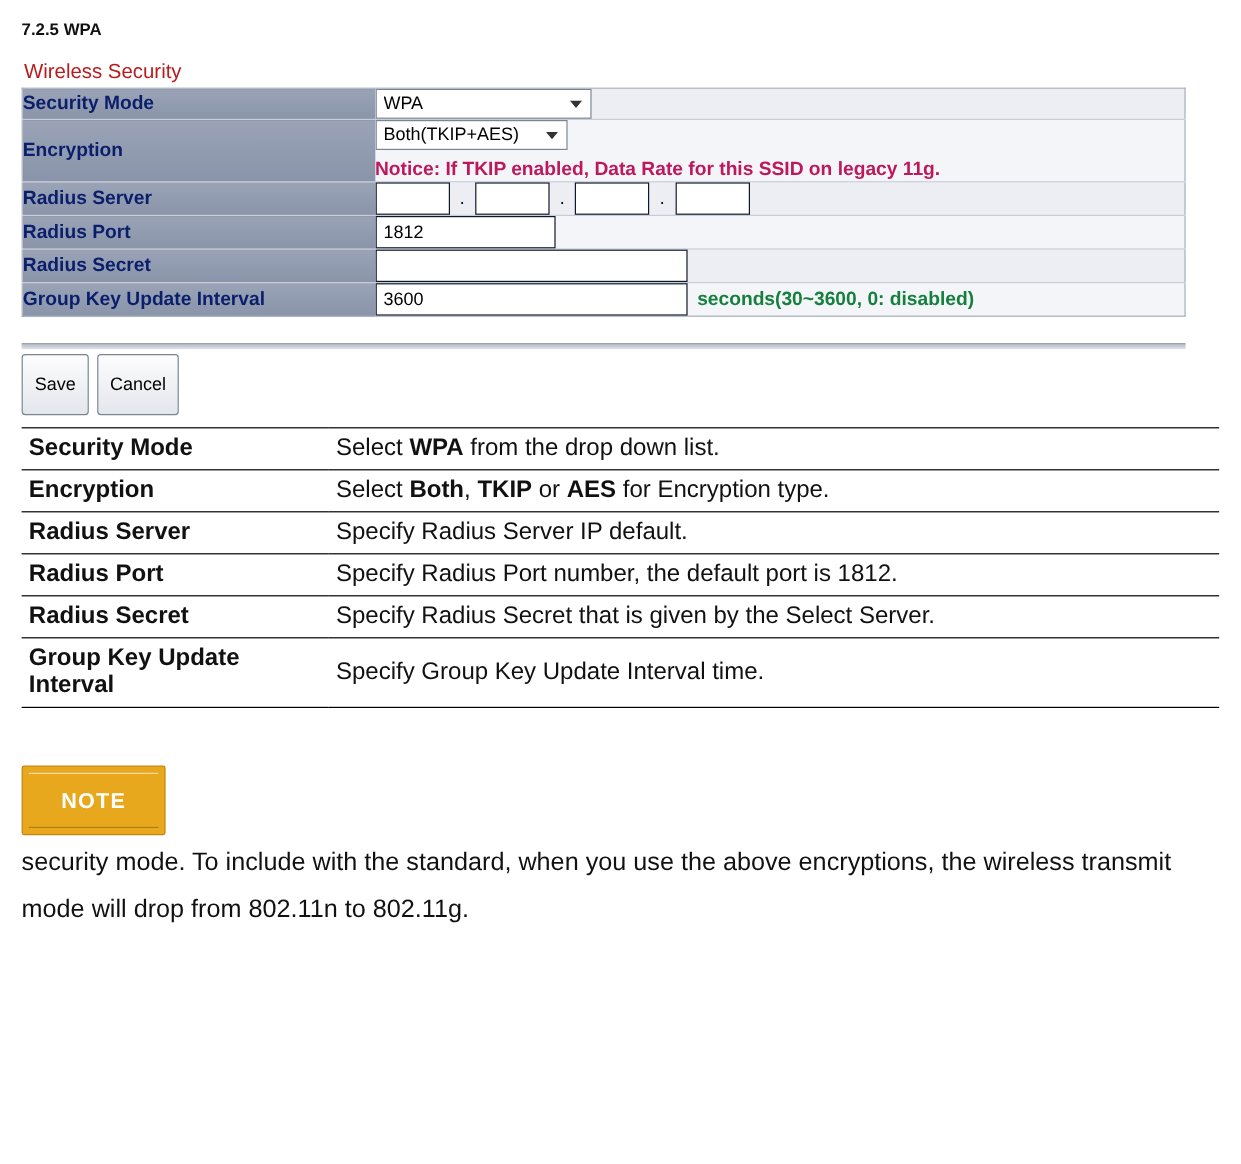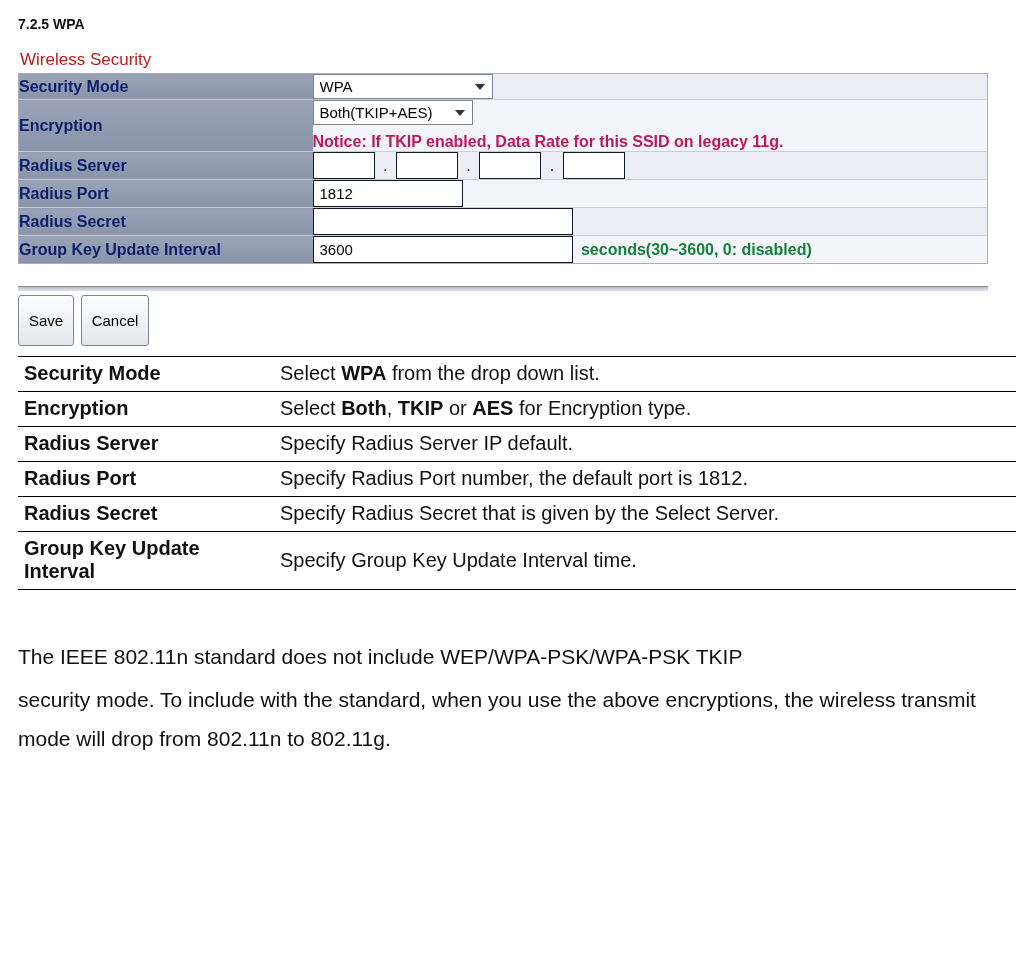--- a/index.html
+++ b/index.html
@@ -271,15 +271,17 @@
     <td class="doc-desc"><span>Specify Radius Secret that is given by the Select Server.</span></td>
   </tr>
   <tr>
     <td class="doc-label">Group Key Update Interval</td>
     <td class="doc-desc"><span>Specify Group Key Update Interval time.</span></td>
   </tr>
 </tbody>
   </table>
 
 <div class="note-row">
-  <div class="note-text-first">The IEEE 802.11n standard does not include WEP/WPA-PSK/WPA-PSK TKIP</div>
+  <div class="note-badge">
+    <span class="note-badge-inner">NOTE</span>
+  </div>
 </div>
 <div class="note-text">security mode. To include with the standard, when you use the above encryptions, the wireless transmit mode will drop from 802.11n to 802.11g.</div>
 
 </body></html>

